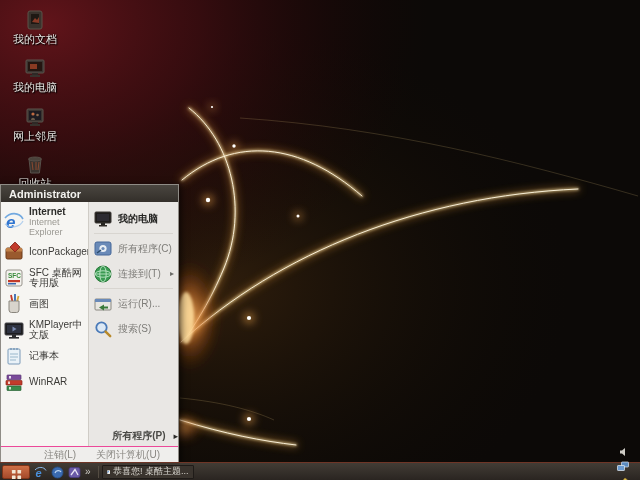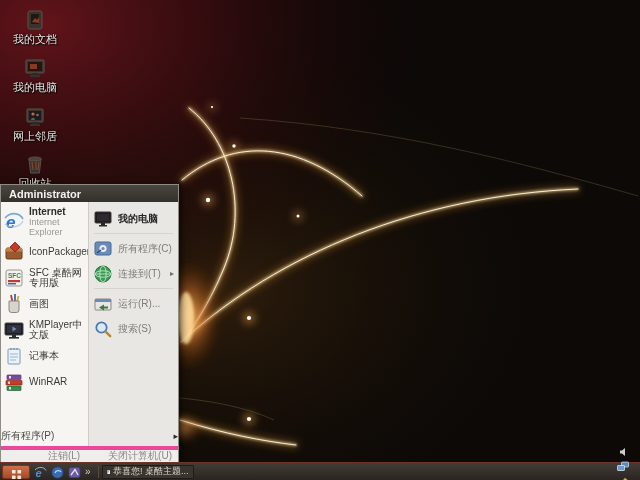--- a/index.html
+++ b/index.html
@@ -34,28 +34,28 @@
   .sm-item .sm-sub { font-size:9px; color:#9a9892; }
 
   .sm-ritem { display:flex; align-items:center; gap:5px; height:25px; padding:0 4px;
               font-size:10px; color:#7d7c78; cursor:default; }
   .sm-ritem .sm-ic { width:20px; height:20px; flex:none; }
   .sm-ritem.bold { color:#262624; font-weight:bold; }
   .sm-ritem .arrow { margin-left:auto; font-size:8px; color:#6a6a66; }
   .sm-sep { height:1px; background:#d8d5d0; margin:2px 5px; }
 
   .sm-allprograms { position:absolute; bottom:17px; left:0; right:0; height:19px;
-                    display:flex; align-items:center; justify-content:space-between; gap:8px;
-                    font-size:10px; color:#4a4a46; cursor:default; }
+                    display:flex; align-items:center; justify-content:flex-end; gap:8px;
+                    font-size:10px; color:#4a4a46; cursor:default;font-weight:bold; }
   .sm-allprograms .ap-arrow { font-size:9px; color:#2a2a28; }
 
   .sm-footer { position:absolute; bottom:0; left:0; right:0; height:16px;
-               background:#efeeec; border-top:4px solid #ec4899;
+               background:#efeeec; border-top:1px solid #ec4899;
                display:flex; align-items:center; justify-content:flex-end;
-               gap:28px; padding-right:6px; font-size:10px; color:#8a8883; }
+               gap:20px; padding-right:18px; font-size:10px; color:#8a8883; }
   .sm-footer span { cursor:default; }
 
   
   .taskbar { position:absolute; left:0; bottom:0; width:640px; height:18px;
              background:linear-gradient(#423c35,#2a2521);
              border-top:1px solid #6e3526; display:flex; align-items:center; z-index:10; }
   .start-button { width:28px; height:14px; margin:0 4px 0 2px; border-radius:2px;
                   background:linear-gradient(#cf6f46,#a44a2b); border:1px solid #7e3418;
                   display:flex; align-items:center; justify-content:center; cursor:pointer; }
   .ql { display:flex; align-items:center; gap:4px; padding-right:4px; }

